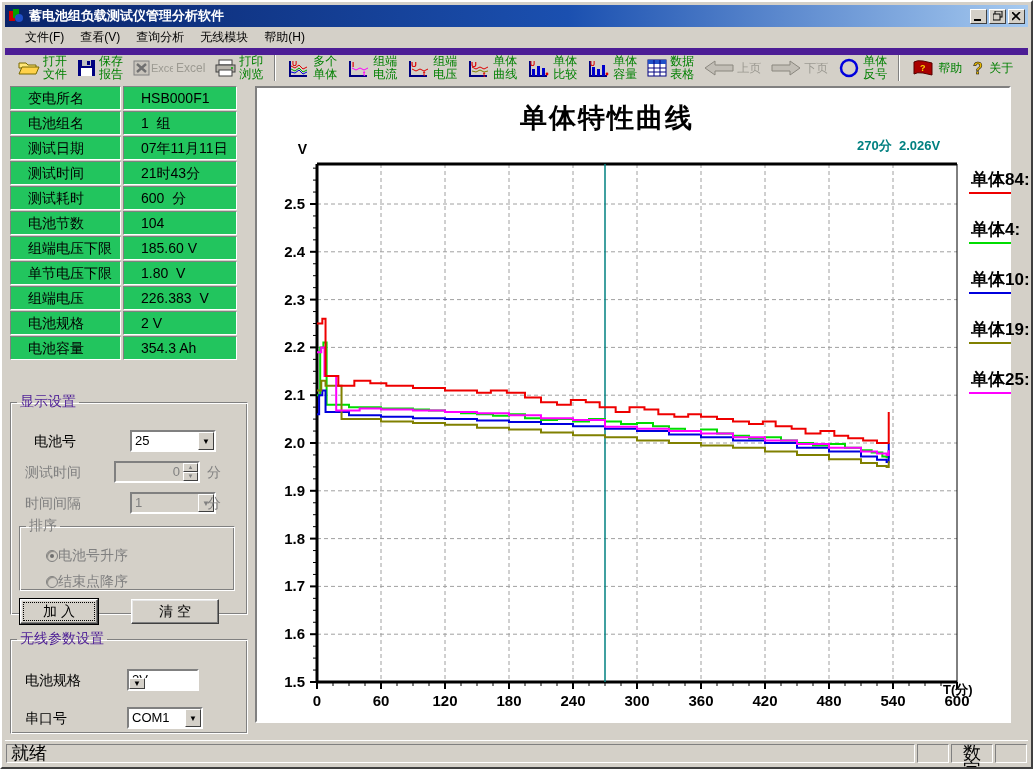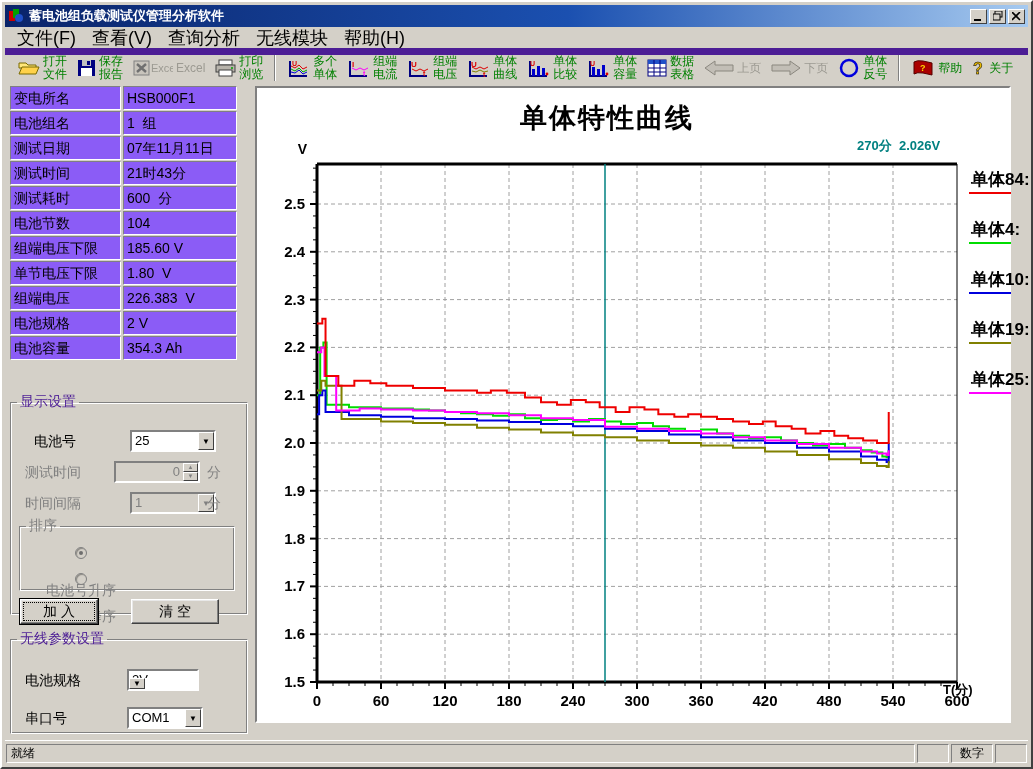--- a/index.html
+++ b/index.html
@@ -6,37 +6,37 @@
   *{box-sizing:border-box;font-family:"Liberation Sans",sans-serif;}
   .window{position:relative;width:1033px;height:769px;background:#d4d0c8;
     border:2px solid;border-color:#fff #404040 #404040 #fff;outline:1px solid #0a246a;overflow:hidden;}
   
   .titlebar{position:absolute;left:3px;top:3px;right:3px;height:22px;
     background:linear-gradient(to right,#0a246a,#1b50b0 55%,#a6caf0);display:flex;align-items:center;padding:0 3px;}
   .title-text{color:#fff;font-weight:bold;font-size:13px;margin-left:5px;flex:1;white-space:nowrap;}
   .win-btn{width:17px;height:15px;background:#d4d0c8;border:1px solid;border-color:#fff #404040 #404040 #fff;
     margin-left:2px;display:flex;align-items:center;justify-content:center;font-size:10px;font-weight:bold;color:#000;line-height:1;}
   
-  .menubar{position:absolute;left:3px;top:25px;right:3px;height:21px;display:flex;align-items:center;padding-left:4px;font-size:18px;text-align:right;}
+  .menubar{position:absolute;left:11px;top:25px;right:3px;height:21px;display:flex;align-items:center;padding-left:4px;font-size:12px;text-align:right;}
   .menu-item{padding:2px 8px;}
   
   .toolbar{position:absolute;left:3px;top:46px;right:3px;height:33px;border-top:7px solid #4c1d95;
     display:flex;align-items:center;padding-left:8px;}
   .tb-btn{display:flex;align-items:center;gap:3px;padding:2px 5px;height:30px;}
   .tb-label{font-size:12px;line-height:13px;color:#008000;white-space:pre-line;}
   .tb-btn.disabled .tb-label{color:#9c9a92;}
   .tb-sep{width:2px;height:26px;border-left:1px solid #808080;border-right:1px solid #fff;margin:0 6px;}
   .tb-icon{display:flex;align-items:center;}
   
   .client{position:absolute;left:3px;top:79px;right:3px;bottom:27px;}
   
   .info-table{position:absolute;left:5px;top:5px;width:230px;}
   .info-row{display:flex;margin-bottom:1px;}
-  .cell{height:24px;background:#8b5cf6;border:1px solid;border-color:#808080 #fff #fff #808080;
-    font-size:14px;line-height:21px;padding:1px 3px;color:#000;white-space:pre;overflow:hidden;}
+  .cell{height:24px;background:#22c55e;border:1px solid;border-color:#808080 #fff #fff #808080;
+    font-size:14px;line-height:21px;padding:1px 17px;color:#000;white-space:pre;overflow:hidden;}
   .cell.lab{width:111px;margin-right:2px;}
   .cell.val{width:114px;}
   
   fieldset{position:absolute;border:1px solid;border-color:#808080 #fff #fff #808080;
     box-shadow:1px 1px 0 #fff inset, -1px -1px 0 #808080 inset;margin:0;padding:0;}
   fieldset legend{font-size:14px;padding:0 3px;margin-left:6px;color:#4c1d95;}
   fieldset.disabled-group legend{color:#808080;}
   .fld-label{position:absolute;font-size:14px;color:#000;white-space:nowrap;}
   .fld-label.dis{color:#808080;}
   .combo{position:absolute;height:22px;background:#fff;border:2px solid;border-color:#808080 #fff #fff #808080;display:flex;margin-left:16px;}
@@ -44,42 +44,42 @@
   .combo .cbtn{width:16px;background:#d4d0c8;border:1px solid;border-color:#fff #404040 #404040 #fff;
     display:flex;align-items:center;justify-content:center;font-size:8px;color:#000;}
   .combo.dis{background:#d4d0c8;}
   .combo.dis .cval{color:#808080;}
   .combo.dis .cbtn{color:#808080;}
   .spin{position:absolute;height:22px;background:#d4d0c8;border:2px solid;border-color:#808080 #fff #fff #808080;display:flex;}
   .spin .sval{flex:1;font-size:13px;line-height:18px;text-align:right;padding-right:3px;color:#808080;}
   .spin .sbtns{width:15px;display:flex;flex-direction:column;}
   .spin .sbtns div{flex:1;background:#d4d0c8;border:1px solid;border-color:#fff #404040 #404040 #fff;
     font-size:6px;line-height:6px;text-align:center;color:#808080;}
-  .radio-row{position:absolute;display:flex;align-items:center;gap:23px;flex-direction:column;}
+  .radio-row{position:absolute;display:flex;align-items:center;gap:0;}
   .radio-circle{width:12px;height:12px;border-radius:50%;background:#d4d0c8;border:1px solid #808080;
     box-shadow:inset 1px 1px 1px rgba(0,0,0,.35);position:relative;}
   .radio-circle.sel::after{content:"";position:absolute;left:3px;top:3px;width:4px;height:4px;border-radius:50%;background:#6e6e6e;}
   .radio-label{font-size:14px;color:#808080;}
   .btn95{position:absolute;height:25px;background:#d4d0c8;border:1px solid;border-color:#fff #404040 #404040 #fff;
     box-shadow:inset -1px -1px 0 #808080, inset 1px 1px 0 #e8e8e8;
     font-size:14px;text-align:center;line-height:22px;color:#000;}
   .btn95.default{outline:1px solid #000;}
   .btn95.default .focus-rect{position:absolute;left:2px;top:2px;right:2px;bottom:2px;border:1px dotted #000;}
   
   .chart-panel{position:absolute;left:250px;top:5px;width:756px;height:637px;background:#fff;
     border:2px solid;border-color:#808080 #fff #fff #808080;}
   .chart-title{position:absolute;left:0;top:12px;width:700px;text-align:center;
     font-size:27px;font-weight:bold;color:#000;letter-spacing:2px;}
   .chart-annotation{position:absolute;left:600px;top:49px;font-size:13px;font-weight:bold;color:#008080;white-space:pre;}
   .legend-entry{position:absolute;font-size:17px;font-weight:bold;color:#000;white-space:nowrap;padding-left:12px;}
   .legend-line{position:absolute;height:2px;}
   
   .statusbar{position:absolute;left:3px;right:3px;bottom:3px;height:24px;background:#d4d0c8;
     display:flex;align-items:flex-end;gap:2px;padding:2px 1px 1px 1px;border-top:1px solid #fff;}
-  .sb-pane{height:19px;border:1px solid;border-color:#808080 #fff #fff #808080;font-size:12px;line-height:17px;padding:0 4px;color:#000;}
+  .sb-pane{height:19px;border:1px solid;border-color:#808080 #fff #fff #808080;font-size:18px;line-height:17px;padding:0 4px;color:#000;}
   .sb-left{flex:1;}
   .sb-small{width:32px;}
   .sb-num{width:42px;text-align:center;}
 </style>
 </head>
 <body>
 
 <div class="window">
 
   <div class="titlebar">

